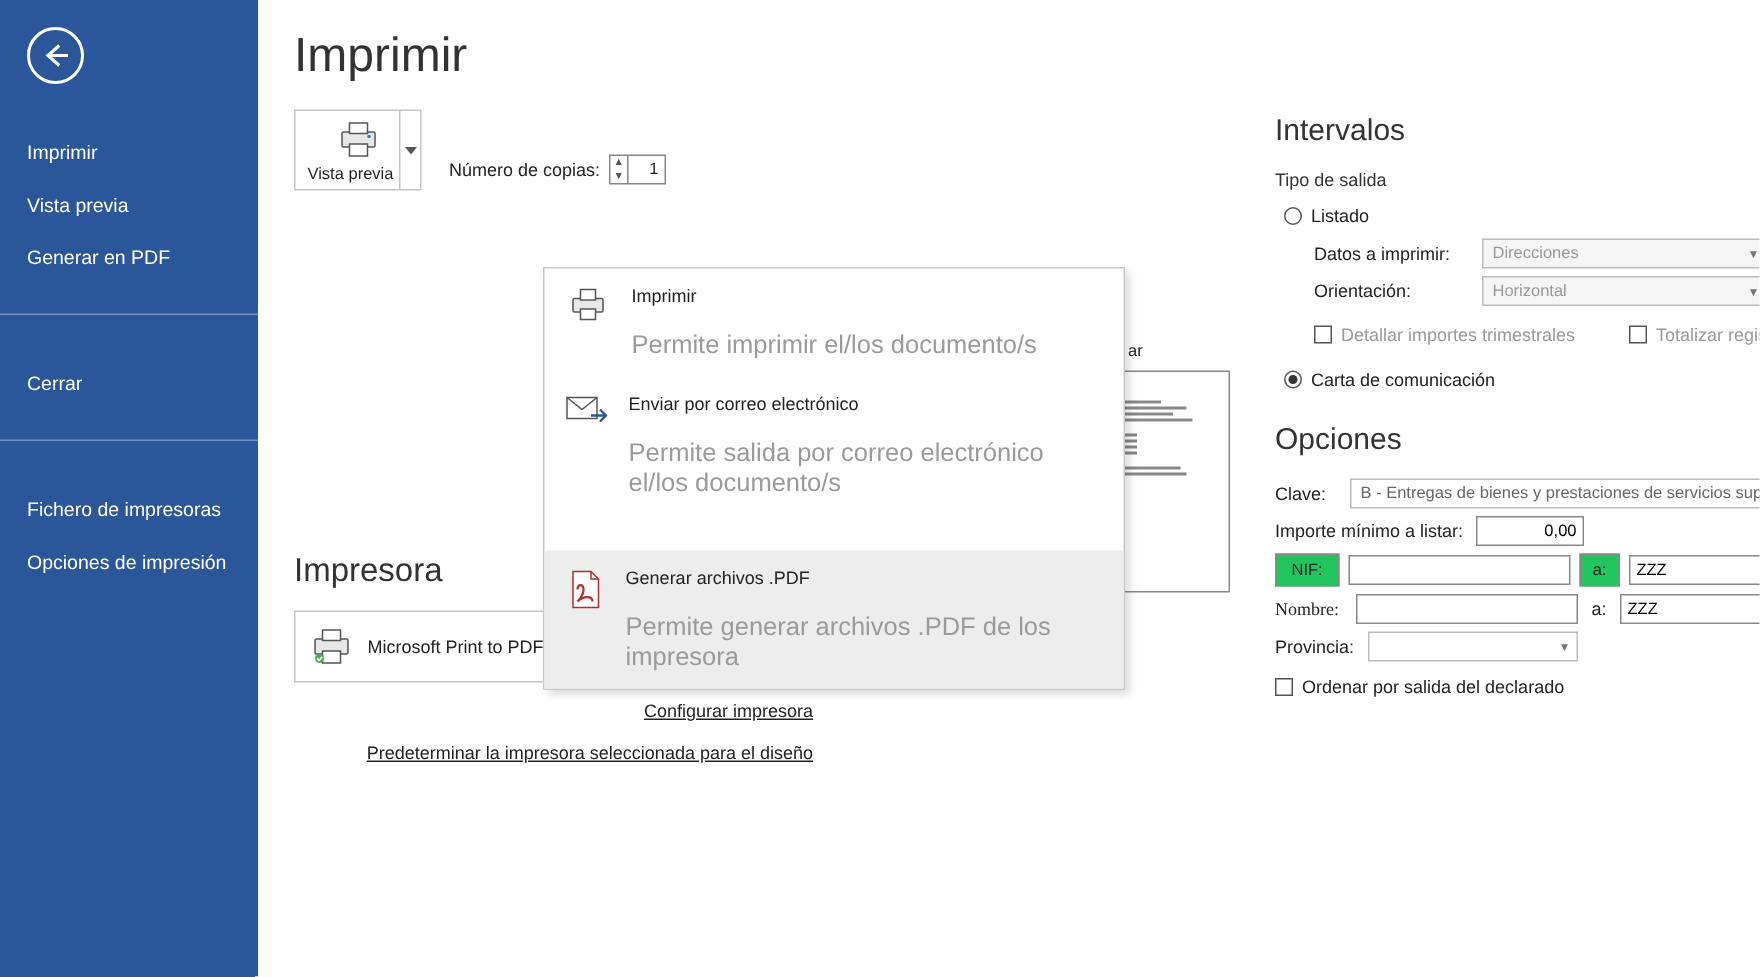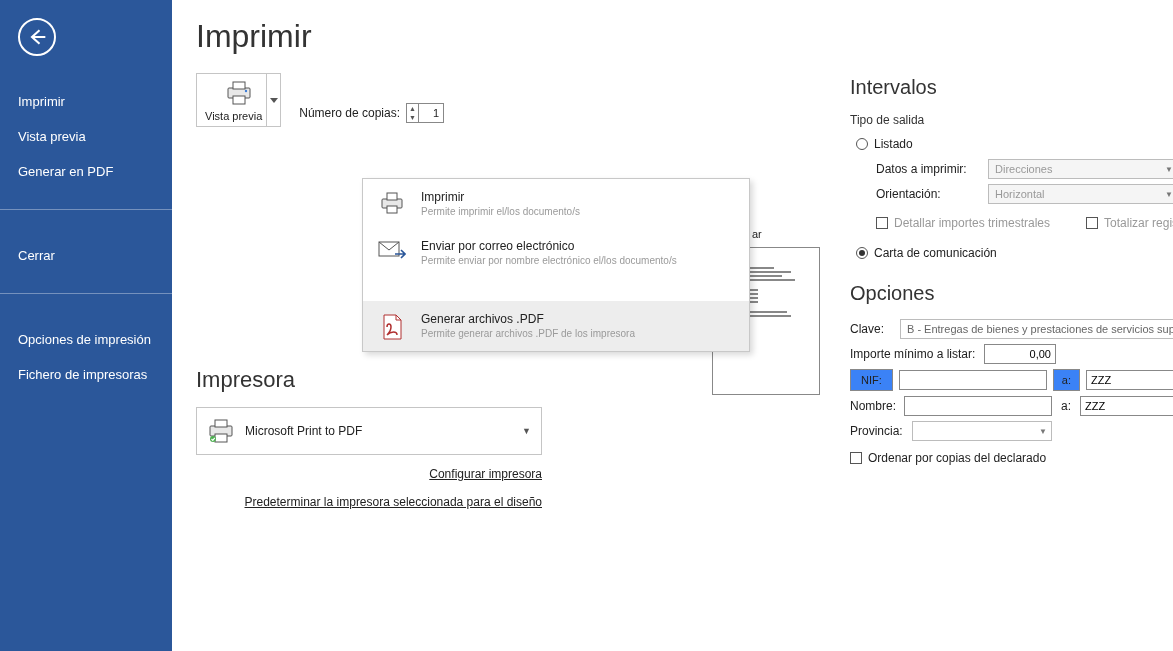--- a/index.html
+++ b/index.html
@@ -29,21 +29,21 @@
   .spinner .arrows { width:12px; border-right:1px solid #888; display:flex; flex-direction:column; }
   .spinner .arrows span { flex:1; display:flex; align-items:center; justify-content:center; font-size:7px; color:#555; line-height:1; cursor:pointer; }
   .spinner .val { flex:1; display:flex; align-items:center; justify-content:flex-end; padding-right:4px; font-size:11px; }
 
   
   .dropdown { position:absolute; left:190px; top:178px; width:388px; background:#fff; border:1px solid #c8c8c8; box-shadow:3px 3px 6px rgba(0,0,0,0.15); z-index:10; }
   .dd-item { display:flex; gap:14px; padding:11px 16px 11px 14px; cursor:pointer; }
   .dd-item.hover { background:#ededed; }
   .dd-ico { width:30px; display:flex; align-items:flex-start; justify-content:center; padding-top:2px; }
   .dd-txt .t { font-size:12px; color:#222; }
-  .dd-txt .s { font-size:10px; color:#9a9a9a; margin-top:2px; }
+  .dd-txt .s { font-size:17px; color:#9a9a9a; margin-top:16px; }
   .dd-empty-ico { width:30px; }
 
   
   .pages { position:absolute; left:540px; top:228px; width:120px; }
   .page { width:108px; height:148px; border:1px solid #888; background:#fff; position:relative; padding:10px 12px; font-size:2.5px; color:#666; line-height:1.4; }
   .page .p-title { font-size:3.5px; font-weight:bold; margin-bottom:4px; }
   .page .line { height:2px; background:#888; margin-bottom:2px; }
 
   
   .impresora-h { font-size:22px; font-weight:300; color:#333; margin-top:240px; margin-bottom:14px; }
@@ -63,21 +63,21 @@
   .indent { margin-left:26px; }
   .field-row { display:flex; align-items:center; margin:5px 0; gap:8px; }
   .field-row .flabel { width:104px; font-size:12px; }
   .combo { border:1px solid #bcbcbc; background:#f5f5f5; height:20px; display:flex; align-items:center; padding:0 6px; font-size:11px; color:#666; position:relative; }
   .combo .caret { position:absolute; right:4px; font-size:8px; color:#777; }
   .combo.disabled { color:#999; }
   .chk-row { display:flex; align-items:center; gap:6px; margin:6px 0; cursor:pointer; }
   .chk { width:12px; height:12px; border:1px solid #555; display:inline-block; }
   .input { border:1px solid #888; height:20px; padding:0 4px; font-size:11px; background:#fff; }
   .input.right-align { text-align:right; }
-  .btn-small { border:1px solid #888; height:22px; padding:0 10px; font-size:11px; background:#3b82f6; cursor:pointer; display:flex; align-items:center; }
+  .btn-small { border:1px solid #888; height:22px; padding:0 10px; font-size:11px; background:#22c55e; cursor:pointer; display:flex; align-items:center; }
   .opt-row { display:flex; align-items:center; gap:6px; margin:5px 0; }
 
   svg { display:block; }
 </style>
 </head>
 <body>
 
 <div class="app">
 
   <div class="sidebar">
@@ -88,22 +88,22 @@
     </div>
     <div class="side-group">
       <div class="side-item">Imprimir</div>
       <div class="side-item">Vista previa</div>
       <div class="side-item">Generar en PDF</div>
     </div>
     <div class="side-group">
       <div class="side-item">Cerrar</div>
     </div>
     <div class="side-group noborder">
+      <div class="side-item">Fichero de impresoras</div>
       <div class="side-item">Opciones de impresión</div>
-      <div class="side-item">Fichero de impresoras</div>
     </div>
   </div>
 
   <div class="main">
     <div class="h1">Imprimir</div>
 
     <div class="top-controls">
       <div class="preview-btn">
         <span class="ico">
           <svg width="30" height="26" viewBox="0 0 30 26">
@@ -149,21 +149,21 @@
       <div class="dd-item">
         <div class="dd-ico">
           <svg width="28" height="20" viewBox="0 0 28 20">
               <rect x="1" y="1" width="20" height="14" fill="#fff" stroke="#555"></rect>
               <path d="M1 1 L11 9 L21 1" fill="none" stroke="#555"></path>
               <path d="M17 13 L27 13 M23 9 L27 13 L23 17" fill="none" stroke="#2b579a" stroke-width="1.6"></path>
             </svg>
         </div>
         <div class="dd-txt">
           <div class="t">Enviar por correo electrónico</div>
-          <div class="s">Permite enviar por nombre electrónico el/los documento/s</div>
+          <div class="s">Permite salida por correo electrónico el/los documento/s</div>
         </div>
       </div>
       <div class="dd-item">
         <div class="dd-ico dd-empty-ico"></div>
       </div>
       <div class="dd-item hover">
         <div class="dd-ico">
           <svg width="24" height="26" viewBox="0 0 24 26">
               <path d="M4 1 H16 L21 6 V25 H4 Z" fill="#fff" stroke="#b03030"></path>
               <path d="M16 1 V6 H21" fill="none" stroke="#b03030"></path>
@@ -275,33 +275,33 @@
       </div>
 
       <div class="opt-row">
         <div class="btn-small">NIF:</div>
         <input class="input" style="width: 148px;">
         <div class="btn-small" style="padding:0 8px;">a:</div>
         <input class="input" style="width: 138px;" value="ZZZ">
       </div>
 
       <div class="opt-row">
-        <span style="width:48px;">Nombre:</span>
+        <span style="width:48px;font-family:Liberation Serif, serif;">Nombre:</span>
         <input class="input" style="width: 148px;">
         <span style="width:16px;text-align:center;">a:</span>
         <input class="input" style="width: 138px;" value="ZZZ">
       </div>
 
       <div class="opt-row">
         <span style="width:56px;">Provincia:</span>
         <div class="combo" style="width:140px;background:#fff;">
           <span></span>
           <span class="caret">▼</span>
         </div>
       </div>
 
       <div class="chk-row" style="margin-top:10px;">
         <span class="chk"></span>
-        <span>Ordenar por copias del declarado</span>
+        <span>Ordenar por salida del declarado</span>
       </div>
     </div>
   </div>
 </div>
 
 </body></html>

